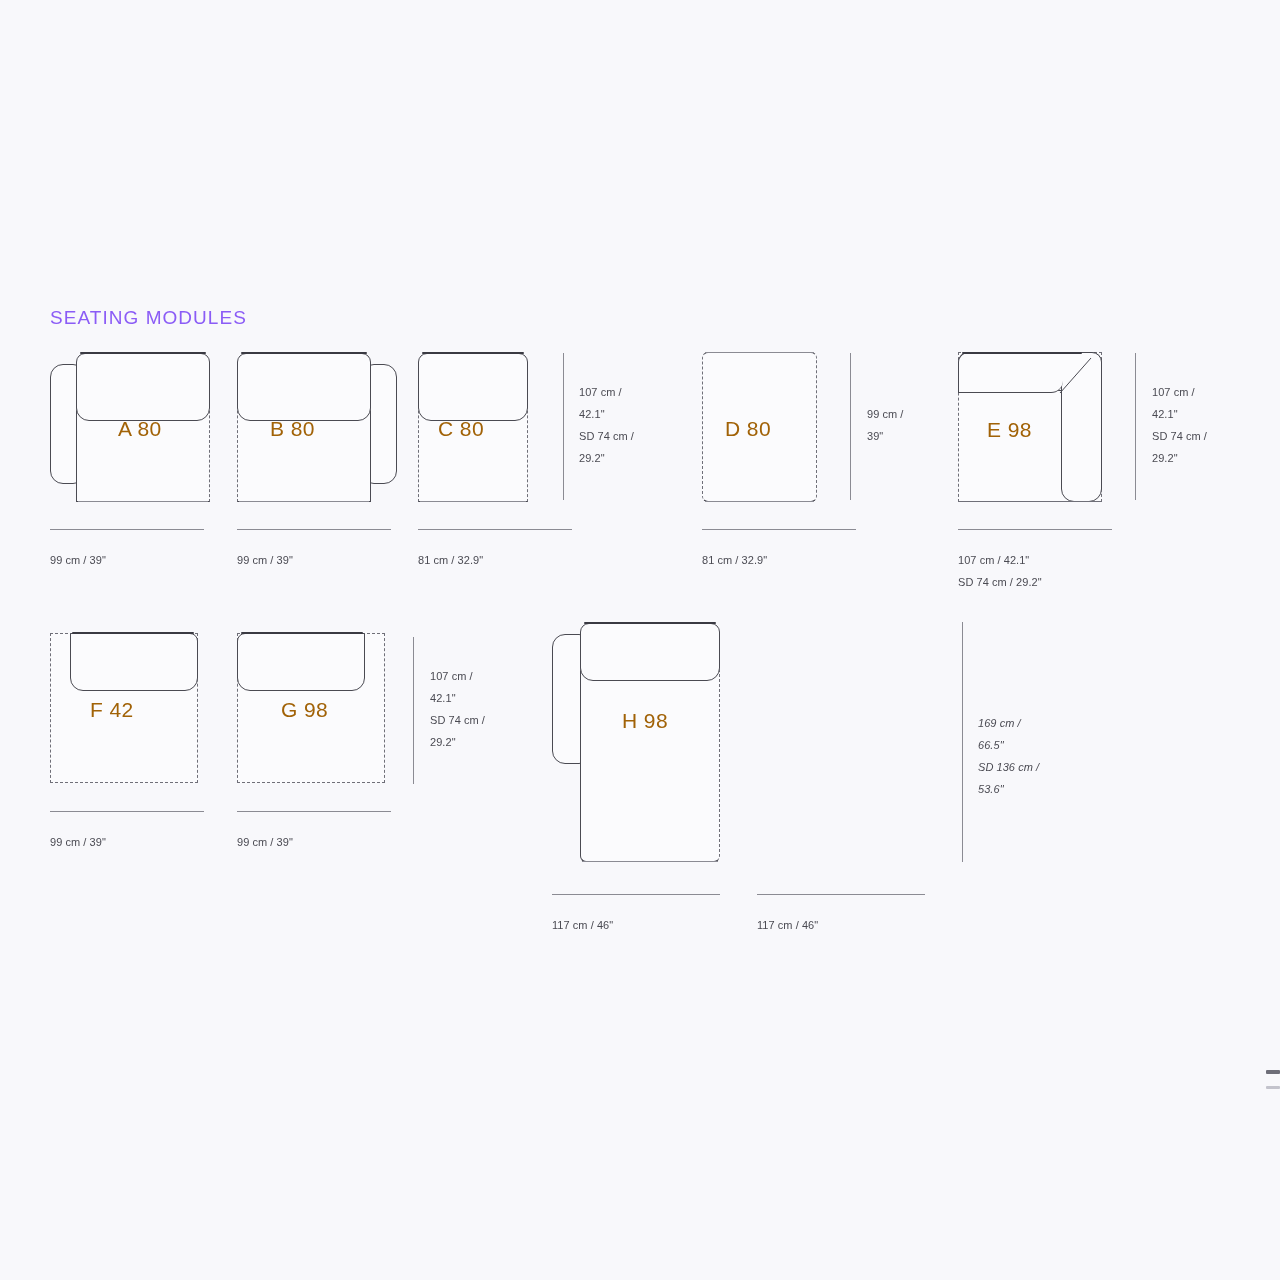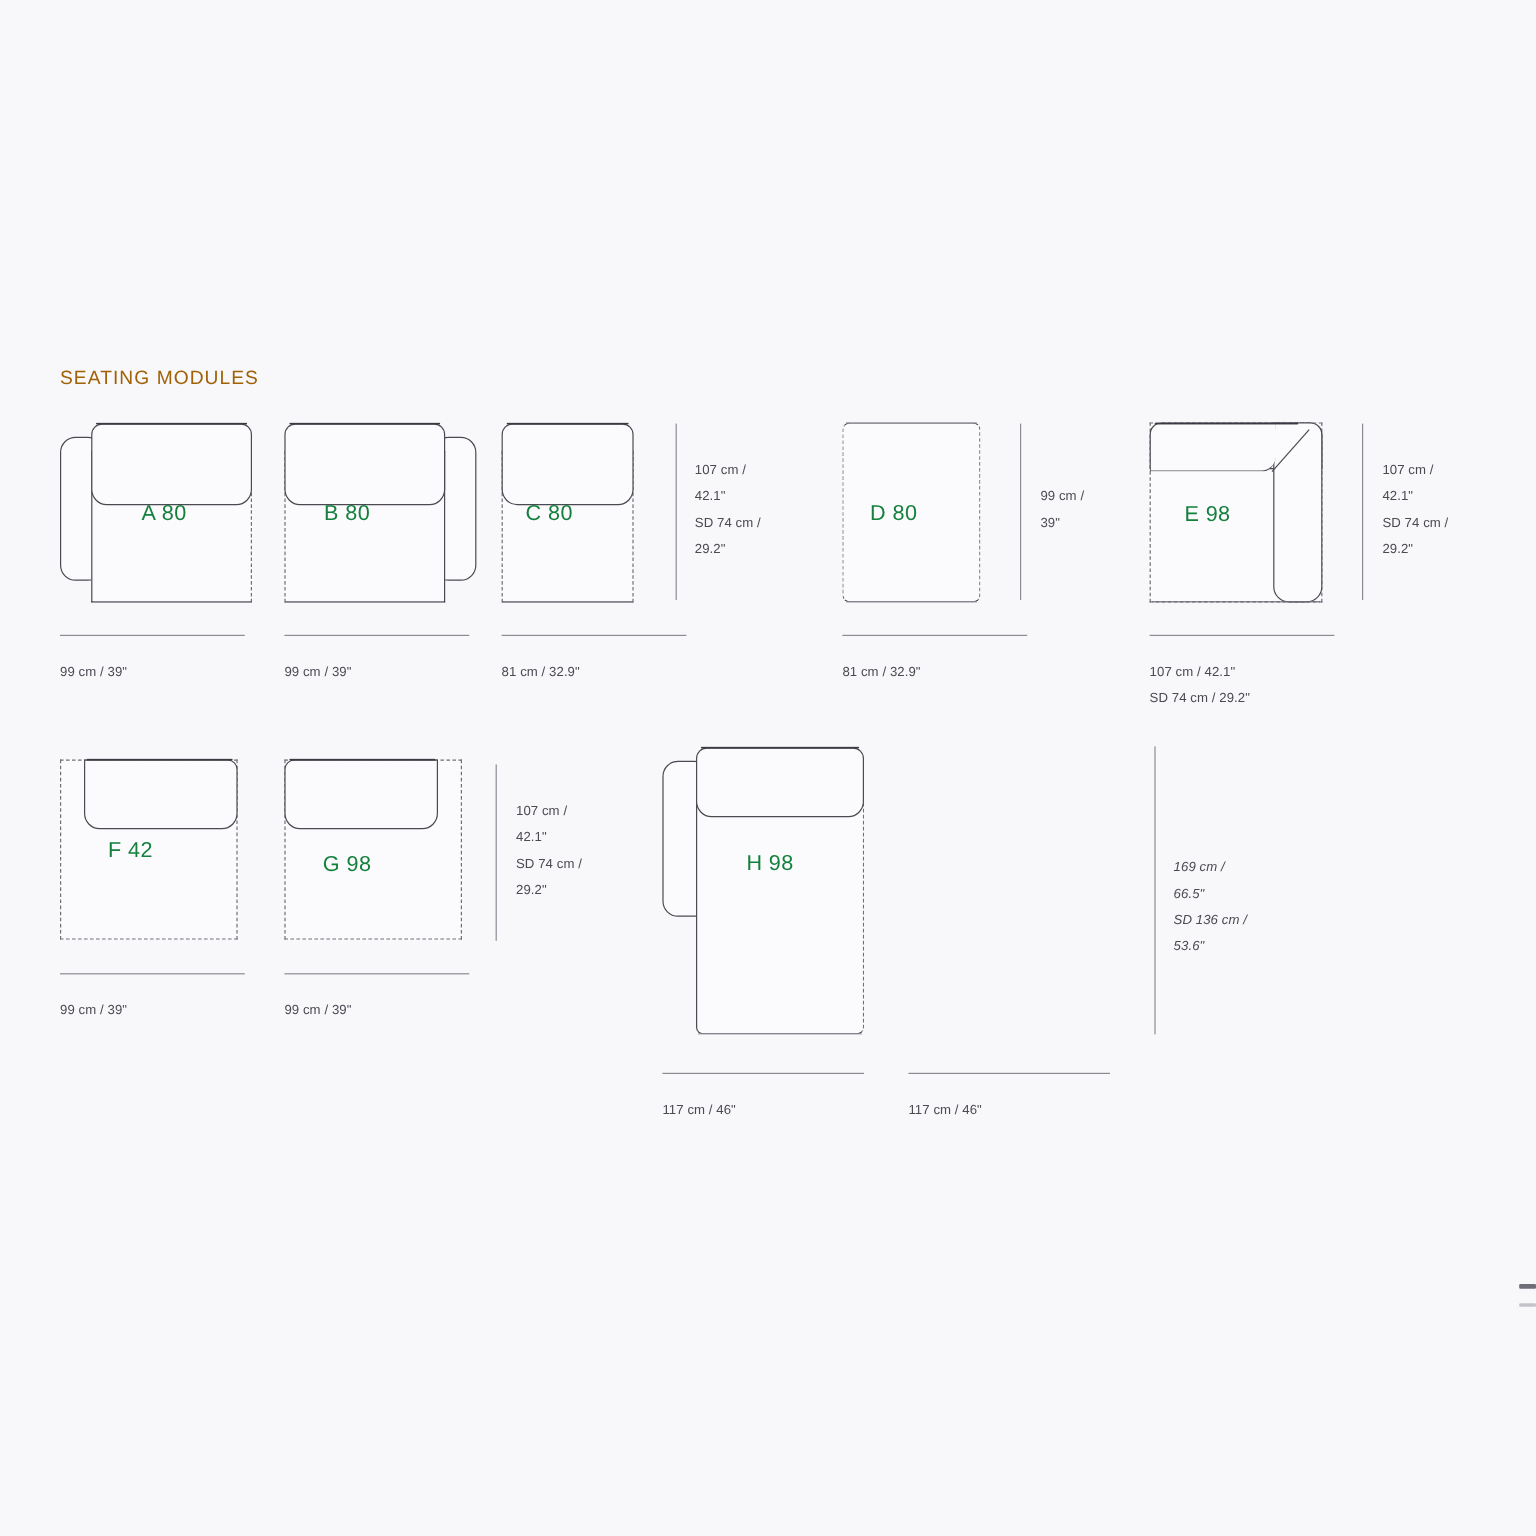--- a/index.html
+++ b/index.html
@@ -10,31 +10,31 @@
     color:#2b2b2b;
     overflow:hidden;
     position:relative;
   }
   .stage{position:absolute;inset:0;}
   .abs{position:absolute;}
 
   
   .section-title{
     left:50px;top:307px;
-    font-size:16px;letter-spacing:.055em;
-    color:#a16207;font-weight:400;white-space:nowrap;
+    font-size:19px;letter-spacing:.055em;
+    color:#8b5cf6;font-weight:400;white-space:nowrap;
   }
 
   
   .dim{
     font-size:11px;line-height:22px;color:#4a4a52;
     white-space:pre-line;letter-spacing:.005em;
   }
   .label{
-    font-size:18px;color:#15803d;letter-spacing:.02em;
+    font-size:21px;color:#a16207;letter-spacing:.02em;
     white-space:nowrap;
   }
 
   
   .hrule{height:0;border-top:1px solid #8b8b93;}
   .vrule{width:0;border-left:1px solid #8b8b93;}
 
   
   .mod{position:absolute;}
   .seat{
@@ -163,21 +163,21 @@
     <div class="backcap" style="left:22px;top:-1px;width:122px;"></div>
     <div class="abs label" style="left:40px;top:65px;">F 42</div>
   </div>
   <div class="abs hrule" style="left:50px;top:811px;width:154px;"></div>
   <div class="abs dim" style="left:50px;top:831px;width:170px;">99 cm / 39"</div>
 
   <div class="mod" style="left:237px;top:633px;width:148px;height:150px;">
     <div class="seat" style="left:0px;top:0px;width:148px;height:150px;border:1px dashed #6f6f78;"></div>
     <div class="back" style="left:0px;top:0px;width:128px;height:58px;border-radius:8px 0 13px 13px;"></div>
     <div class="backcap" style="left:4px;top:-1px;width:122px;"></div>
-    <div class="abs label" style="left:32px;top:65px;margin-top:12px;">G 98</div>
+    <div class="abs label" style="left:44px;top:65px;">G 98</div>
   </div>
   <div class="abs hrule" style="left:237px;top:811px;width:154px;"></div>
   <div class="abs dim" style="left:237px;top:831px;width:170px;">99 cm / 39"</div>
 
   <div class="abs vrule" style="left:413px;top:637px;height:147px;"></div>
   <div class="abs dim" style="left:430px;top:665px;width:130px;">107 cm /
 42.1"
 SD 74 cm /
 29.2"</div>
 

